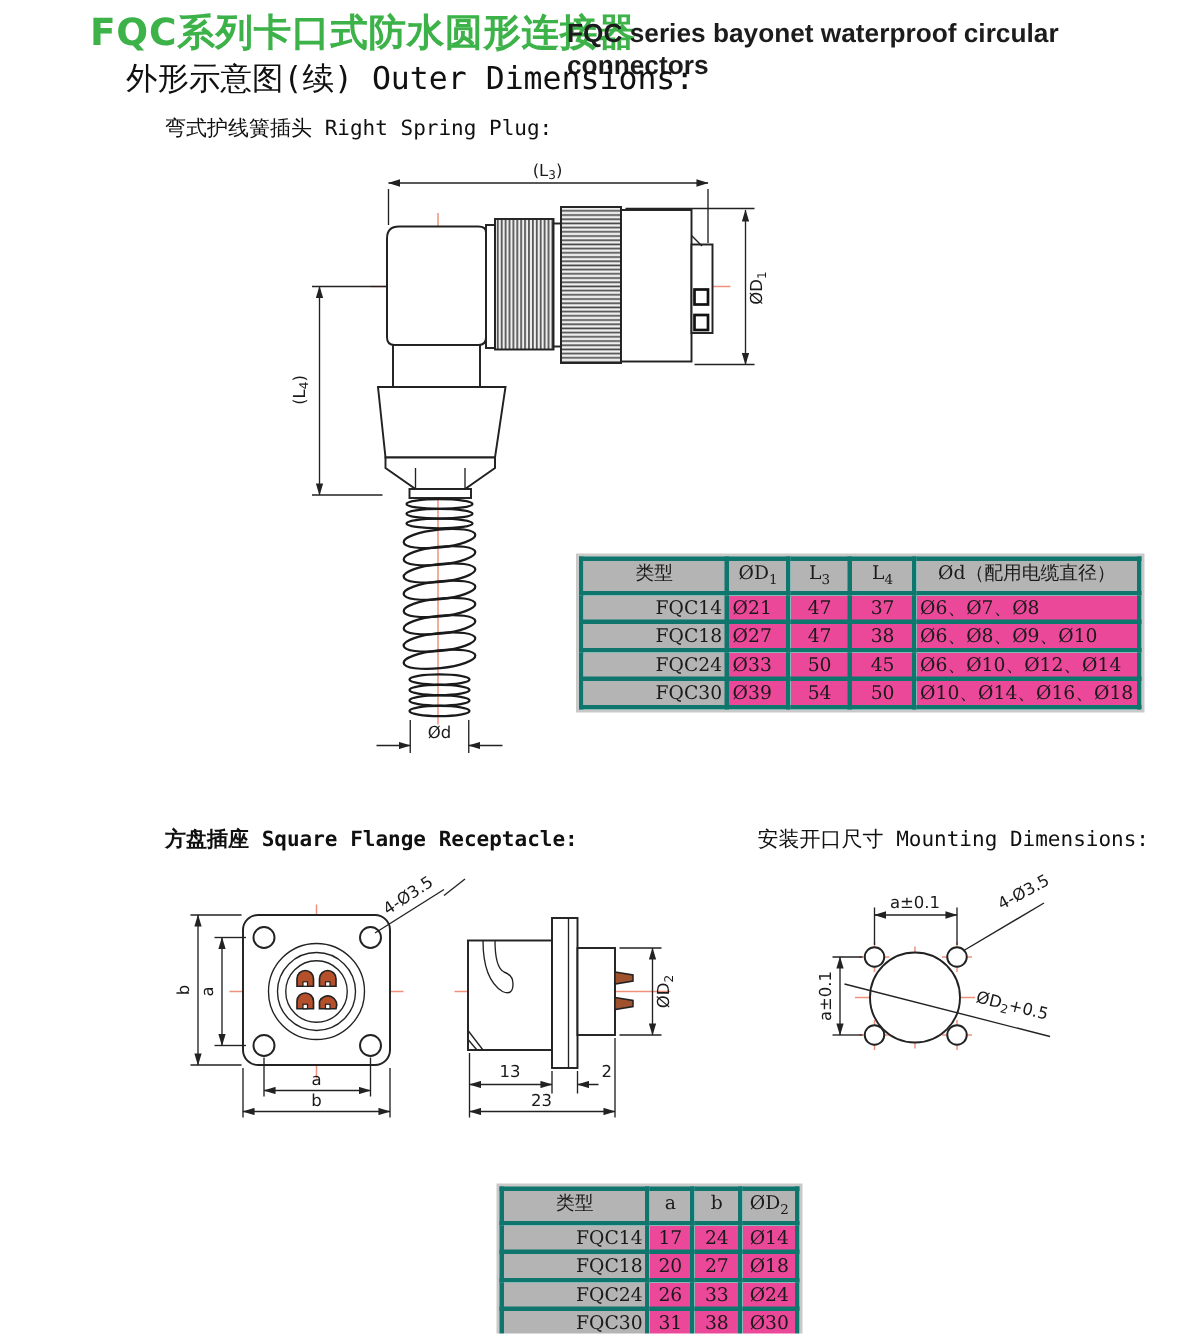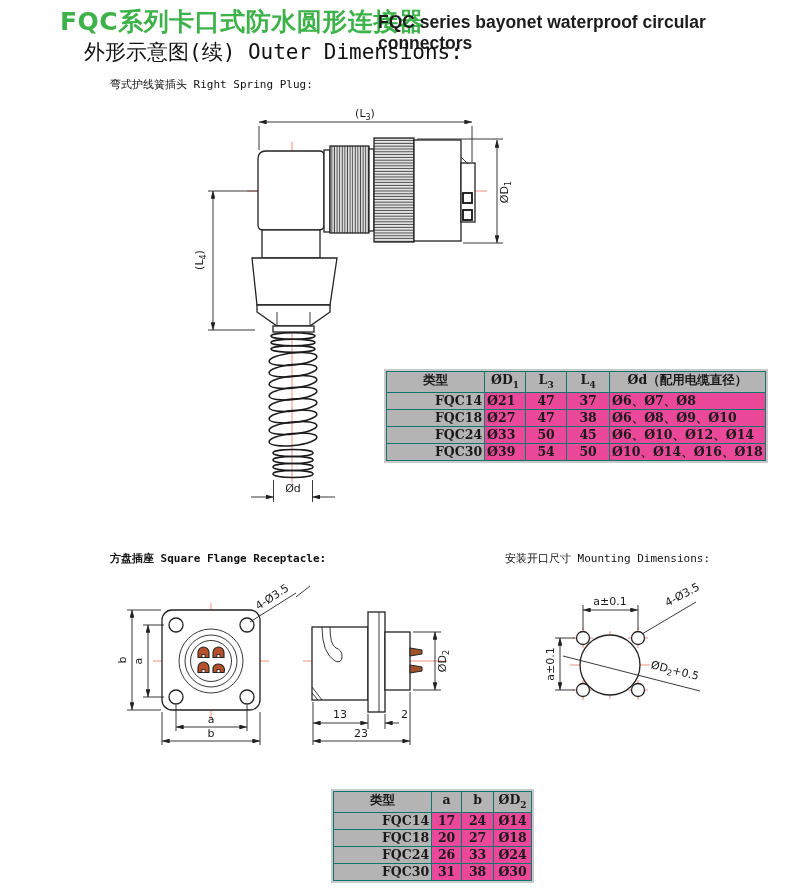--- a/index.html
+++ b/index.html
@@ -5,29 +5,29 @@
   html,body{margin:0;padding:0;}
   body{position:relative;width:801px;height:889px;background:#ffffff;overflow:hidden;
        font-family:"DejaVu Sans",sans-serif;color:#1a1a1a;}
   .abs{position:absolute;}
   .title-cn{left:60px;top:5px;font-size:25px;font-weight:bold;color:#3cb249;
             font-family:"DejaVu Sans",sans-serif;letter-spacing:0.5px;}
   .title-en{left:378px;top:12px;font-size:17.5px;font-weight:600;color:#1c1c1c;
             font-family:"Liberation Sans","DejaVu Sans",sans-serif;}
   .subtitle{left:84px;top:38px;font-size:21px;color:#101010;
             font-family:"DejaVu Sans Mono",monospace;}
-  .sec-head{font-size:11px;color:#101010;font-family:"DejaVu Sans Mono",monospace;}
+  .sec-head{font-size:14px;color:#101010;font-family:"DejaVu Sans Mono",monospace;}
   .sec1{left:110px;top:77px;}
   .sec2{left:110px;top:551px;font-weight:bold;}
   .sec3{left:505px;top:551px;}
   table.spec{border-collapse:collapse;table-layout:fixed;
              font-family:"DejaVu Serif","Liberation Serif",serif;font-size:12.5px;
              box-shadow:0 0 0 2px #c9c9c9;}
-  table.spec td,table.spec th{border:1px solid #0f766e;padding:0 2px;overflow:hidden;
-             white-space:nowrap;font-weight:bold;line-height:1;}
+  table.spec td,table.spec th{border:3px solid #0f766e;padding:0 2px;overflow:hidden;
+             white-space:nowrap;font-weight:normal;line-height:1;}
   table.spec th{background:#b4b4b4;height:20px;}
   table.spec td{background:#ec4899;height:16px;}
   table.spec td.rowhead{background:#b4b4b4;text-align:center;padding-left:48px;}
   .t1{left:386px;top:371px;}
   .t2{left:333px;top:791px;}
   td.c{text-align:center;} td.l{text-align:left;padding-left:4px;}
   sub{font-size:9px;}
   svg text{font-family:"DejaVu Sans",sans-serif;font-size:11px;fill:#1a1a1a;}
   svg .sub{font-size:8px;}
   svg .dim{stroke:#222;stroke-width:0.9;fill:none;}

